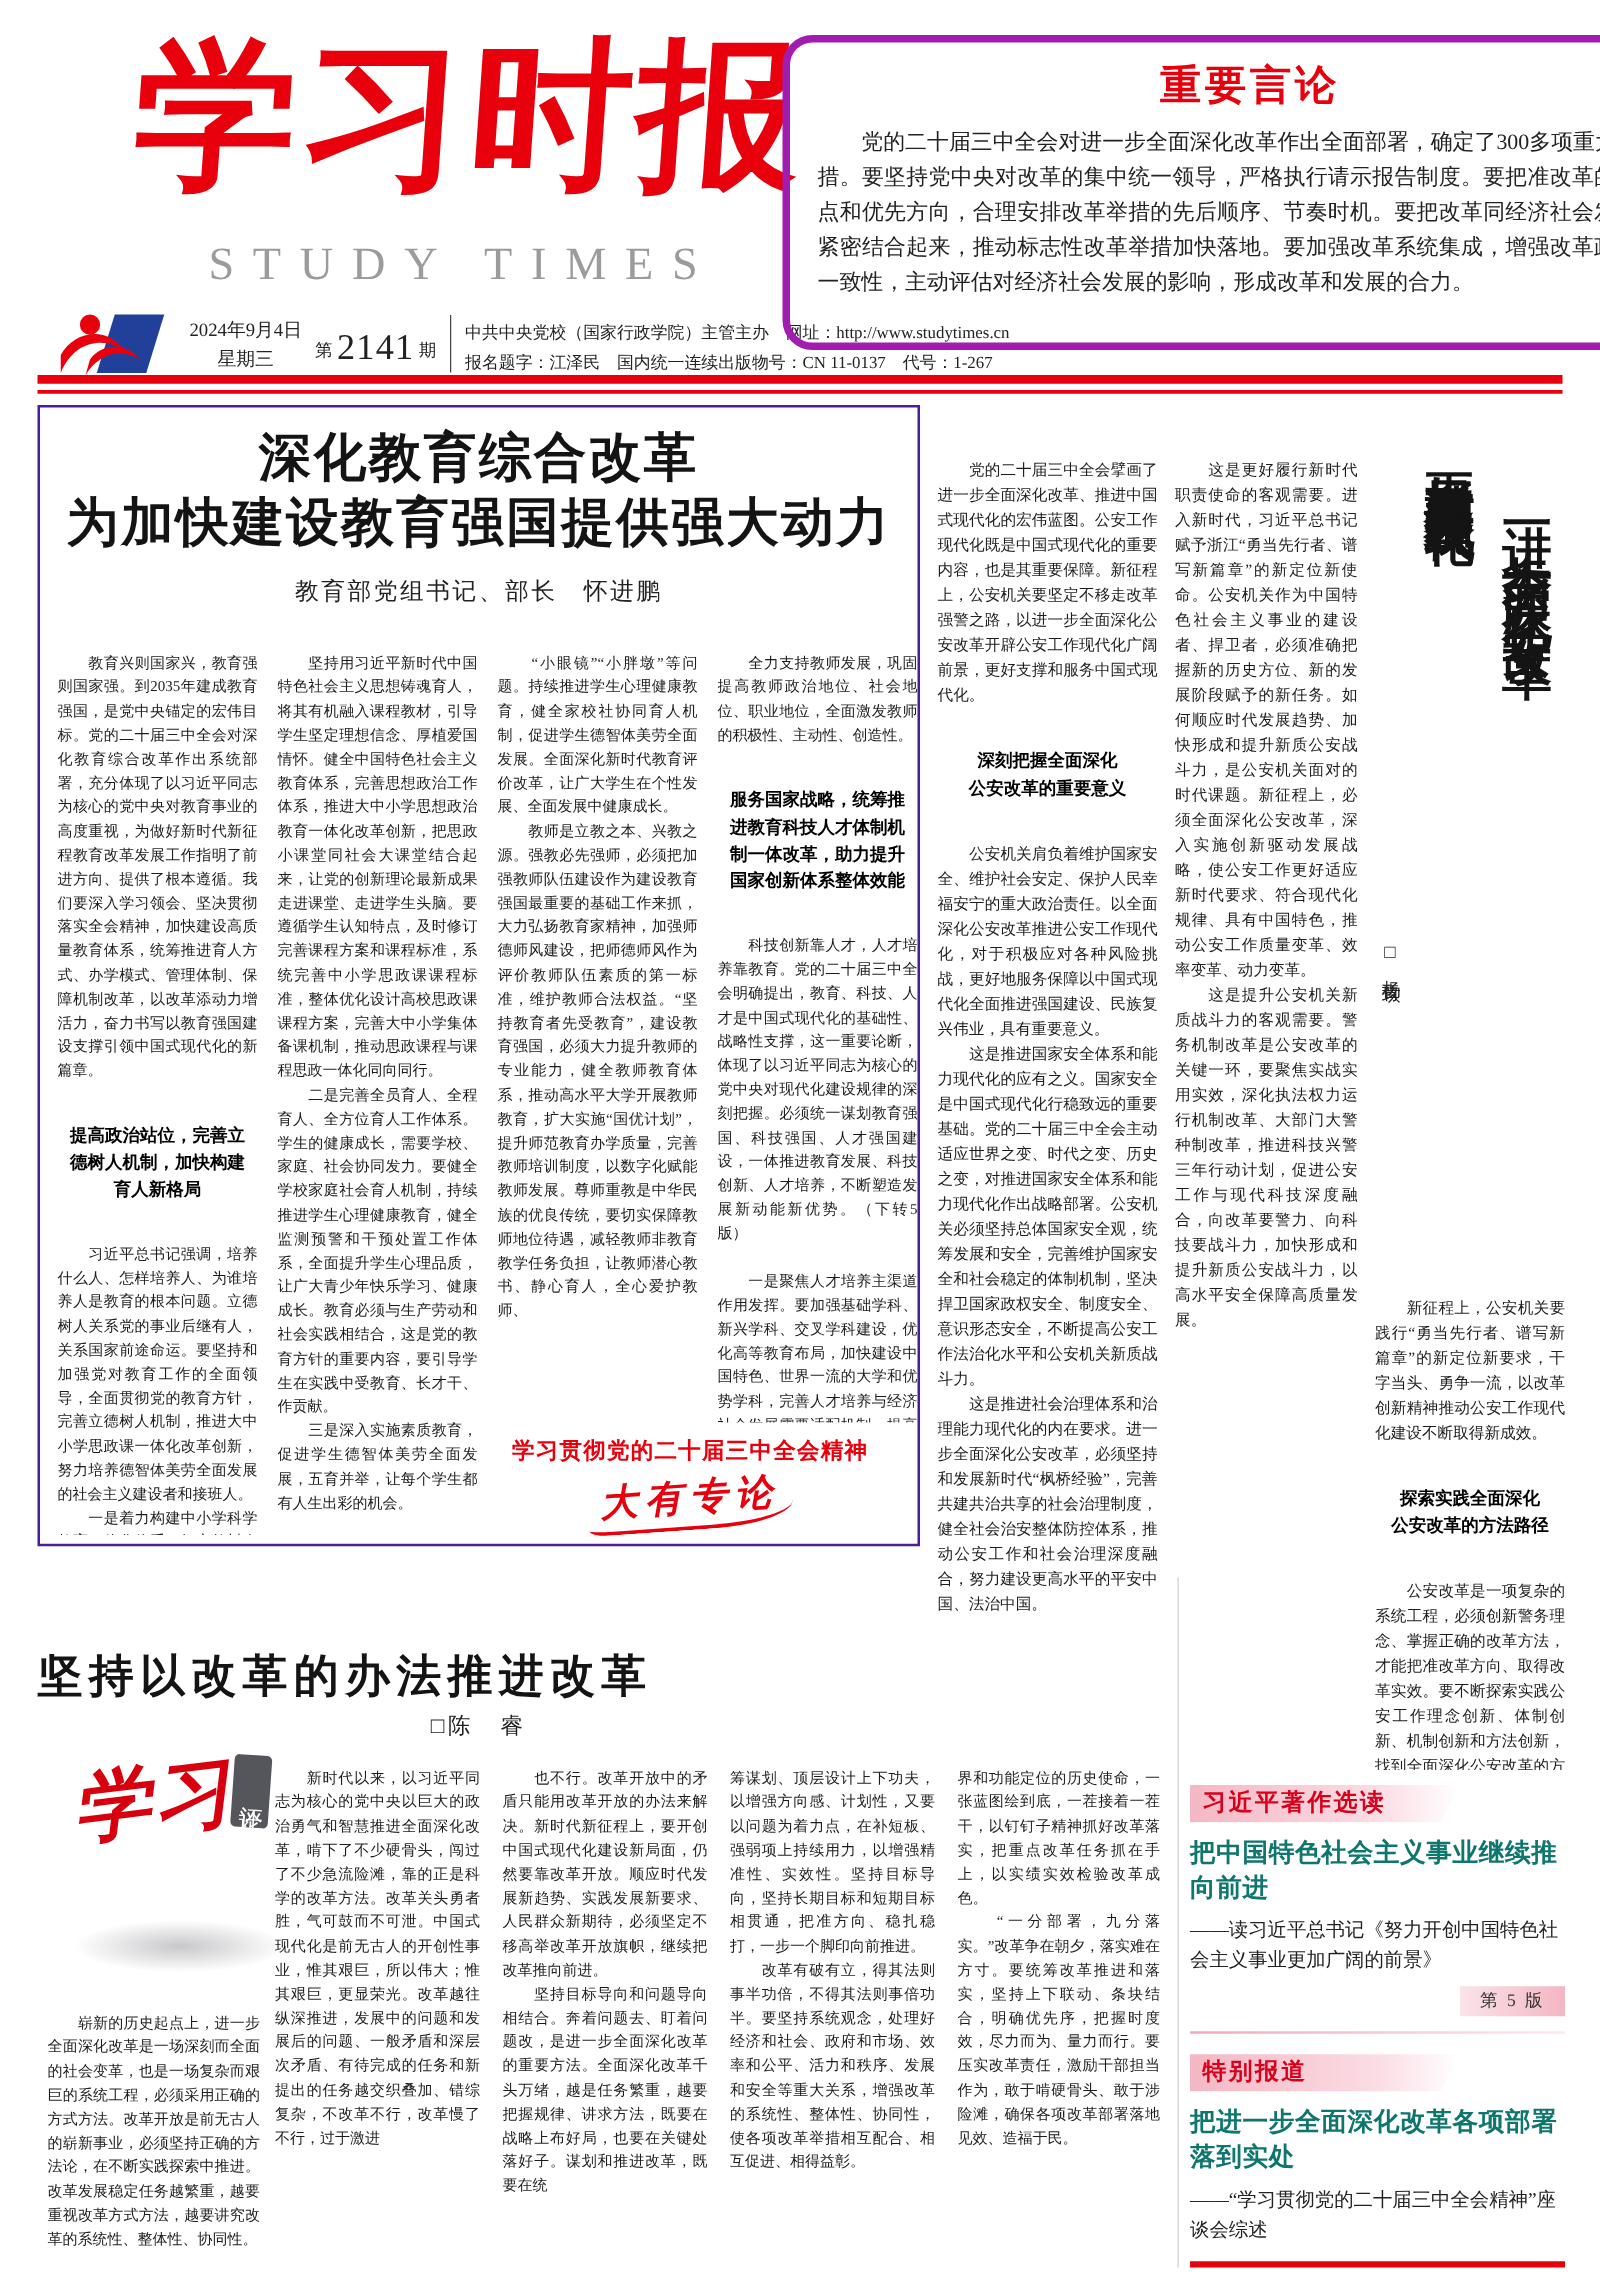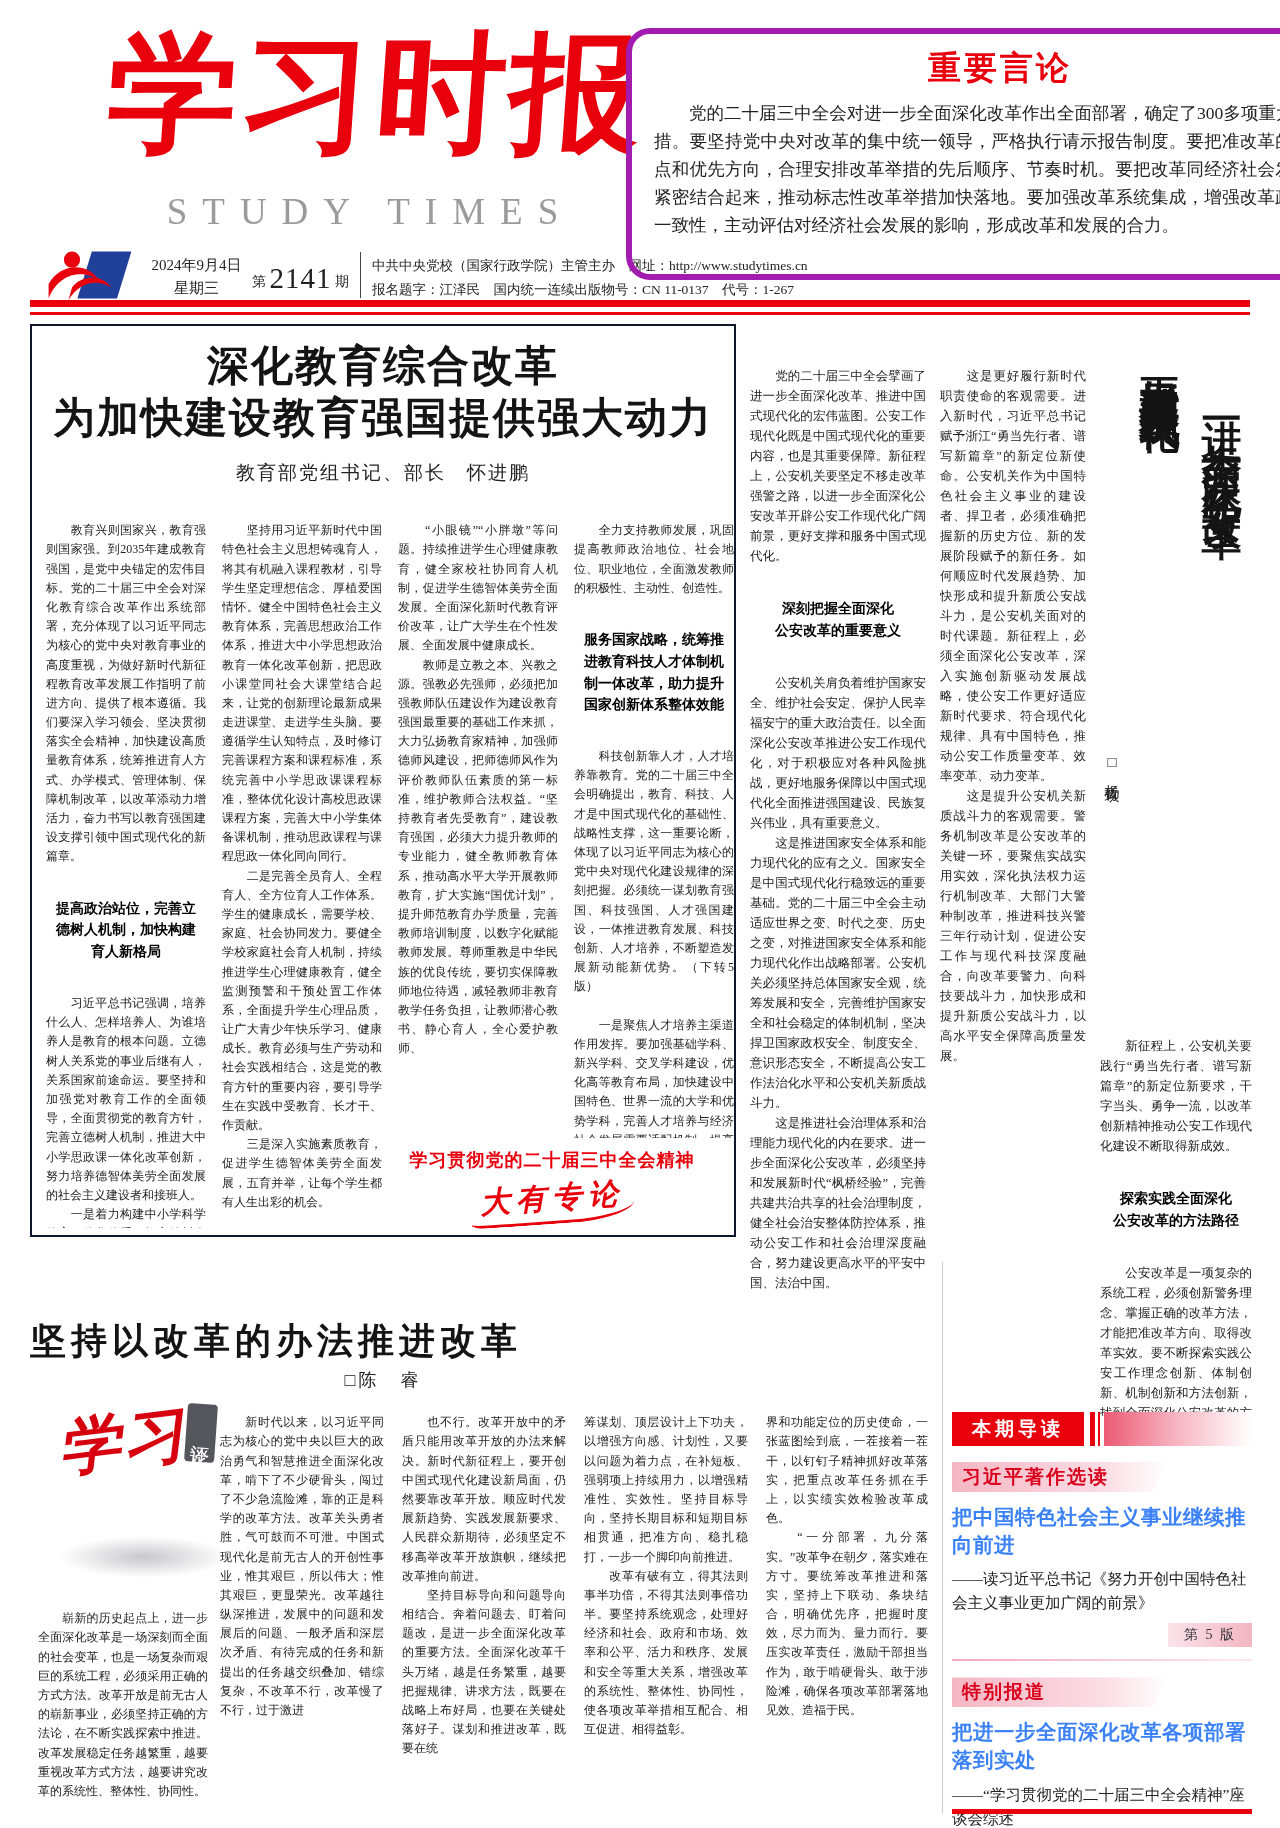--- a/index.html
+++ b/index.html
@@ -23,21 +23,21 @@
   
   .quote-box{left:626px;top:28px;width:748px;height:252px;border:6px solid #a21caf;border-radius:24px;box-sizing:border-box;}
   .quote-title{margin-top:12px;text-align:center;font-size:33px;font-weight:900;color:#e8000d;letter-spacing:3px;}
   .quote-body{margin:8px 22px 0 22px;font-size:17.5px;line-height:1.6;text-align:justify;color:#222;white-space:pre-line;}
 
   
   .rule1{left:30px;top:300px;width:1220px;height:7px;background:#e8000d;}
   .rule2{left:30px;top:312px;width:1220px;height:3px;background:#e8000d;}
 
   
-  .lead-box{left:30px;top:324px;width:706px;height:913px;border:2px solid #0f172a;box-sizing:border-box;}
+  .lead-box{left:30px;top:324px;width:706px;height:913px;border:2px solid #4c1d95;box-sizing:border-box;}
   .lead-h1{left:0;width:100%;text-align:center;font-weight:900;font-size:42px;color:#141414;letter-spacing:2px;}
   .lead-h1.l1{top:12px;}
   .lead-h1.l2{top:64px;}
   .lead-byline{left:0;top:134px;width:100%;text-align:center;font-size:19px;color:#222;letter-spacing:2px;}
   .col{position:absolute;font-size:12px;line-height:1.6;text-align:justify;color:#1c1c1c;overflow:hidden;white-space:pre-line;}
   .lead-col{top:176px;width:160px;}
   .subhead{font-family:"Liberation Sans","DejaVu Sans",sans-serif;font-weight:bold;font-size:14px;
            line-height:1.55;text-align:center;margin:12px 4px;color:#000;white-space:pre-line;}
   .slogan{left:352px;top:822px;width:336px;text-align:center;}
   .slogan-l1{font-family:"Liberation Sans","DejaVu Sans",sans-serif;font-weight:900;font-size:18px;color:#e8000d;letter-spacing:1px;}
@@ -77,21 +77,21 @@
   .guide-head{display:flex;align-items:stretch;height:34px;}
   .guide-title{background:#e8000d;color:#fff;font-weight:bold;font-size:19px;letter-spacing:4px;
                width:132px;display:flex;align-items:center;justify-content:center;}
   .guide-bar1{width:5px;background:#e8000d;margin-left:6px;}
   .guide-bar2{width:2px;background:#e8000d;margin-left:3px;}
   .guide-grad{flex:1;margin-left:4px;background:linear-gradient(90deg,#ec5a74,#f6aebd 45%,#fdeaee 85%,#fff);}
   .g-label{margin-top:16px;width:216px;height:30px;line-height:30px;padding-left:10px;box-sizing:border-box;
            color:#d9001b;font-weight:bold;font-size:19px;letter-spacing:2px;
            background:linear-gradient(90deg,#f4b7c4,#fbdde5 70%,#fff);
            clip-path:polygon(0 0,100% 0,calc(100% - 16px) 100%,0 100%);}
-  .g-headline{margin-top:12px;font-size:20.5px;font-weight:900;color:#3b82f6;line-height:1.35;letter-spacing:0.5px;}
+  .g-headline{margin-top:12px;font-size:20.5px;font-weight:900;color:#0f766e;line-height:1.35;letter-spacing:0.5px;}
   .g-sub{margin-top:8px;font-size:15.5px;line-height:1.55;color:#222;}
   .g-page{margin-top:8px;text-align:right;}
   .g-page span{display:inline-block;background:linear-gradient(90deg,#fbe3e9,#f3b6c3);font-size:14px;
                padding:3px 16px;color:#333;letter-spacing:2px;}
   .g-div{margin-top:12px;height:2px;background:linear-gradient(90deg,#f0a9b9,#fde9ee);}
   .guide-bottom{position:absolute;left:0;bottom:0;width:100%;height:5px;background:#e8000d;}
 </style>
 </head>
 <body>
 
@@ -227,26 +227,20 @@
     </div>
     <div class="col bot-col" style="left:736px;width:162px;">
       <div>界和功能定位的历史使命，一张蓝图绘到底，一茬接着一茬干，以钉钉子精神抓好改革落实，把重点改革任务抓在手上，以实绩实效检验改革成色。
 　　“一分部署，九分落实。”改革争在朝夕，落实难在方寸。要统筹改革推进和落实，坚持上下联动、条块结合，明确优先序，把握时度效，尽力而为、量力而行。要压实改革责任，激励干部担当作为，敢于啃硬骨头、敢于涉险滩，确保各项改革部署落地见效、造福于民。</div>
     </div>
   </div>
 
   <div class="abs vdiv"></div>
 
   <div class="abs guide">
-    <div class="guide-head">
-      <div class="guide-title sans">本期导读</div>
-      <div class="guide-bar1"></div>
-      <div class="guide-bar2"></div>
-      <div class="guide-grad"></div>
-    </div>
 
     <div>
       <div class="g-label sans">习近平著作选读</div>
       <div class="g-headline">把中国特色社会主义事业继续推向前进</div>
       <div class="g-sub">——读习近平总书记《努力开创中国特色社会主义事业更加广阔的前景》</div>
       <div class="g-page"><span>第 5 版</span></div>
     </div>
 
     <div class="g-div"></div>
 

